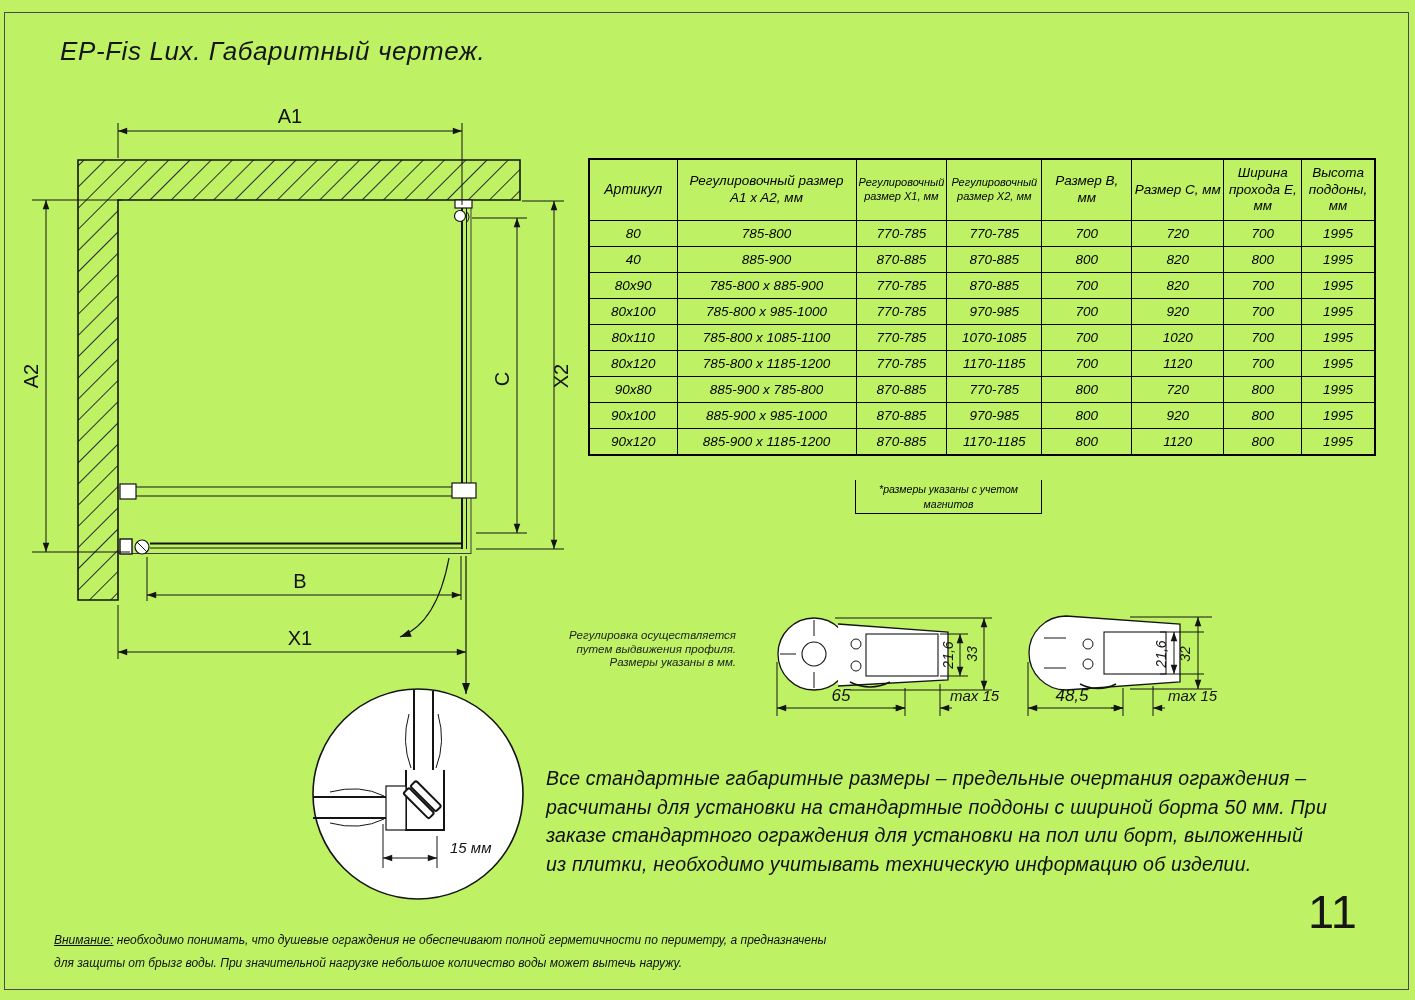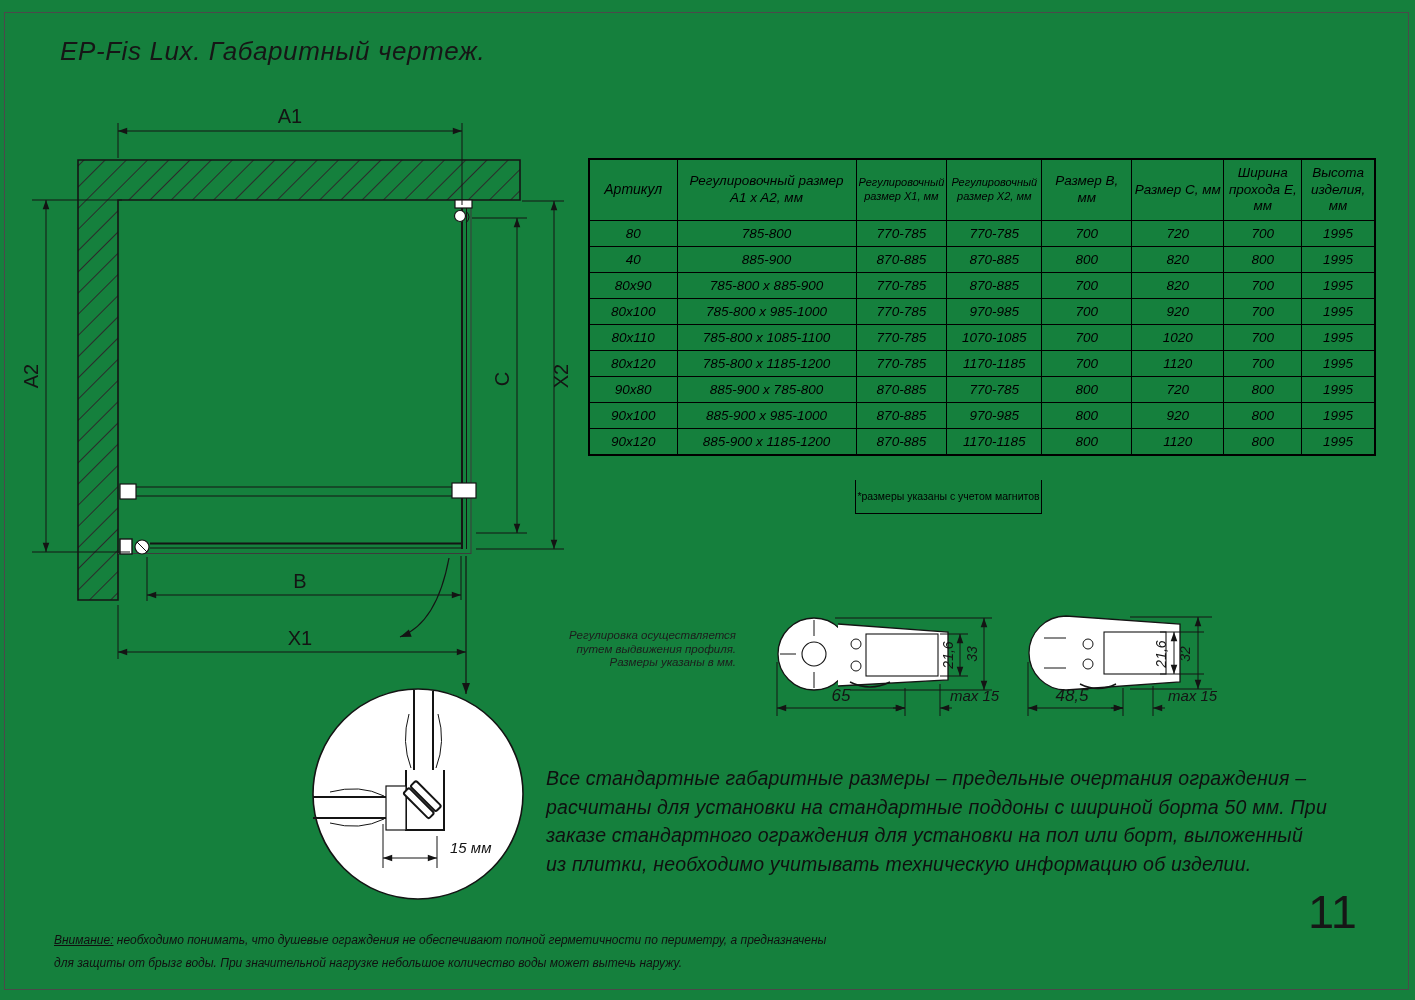--- a/index.html
+++ b/index.html
@@ -1,16 +1,16 @@
 <!DOCTYPE html>
 <html><head>
 <meta charset="utf-8">
 <style>
   html,body{margin:0;padding:0;background:#e8e8e8;}
-  .page{position:relative;width:1415px;height:1000px;background:#15803d;
+  .page{position:relative;width:1415px;height:1000px;background:#bef264;
         font-family:"Liberation Sans",sans-serif;overflow:hidden;}
   .page-frame{position:absolute;left:4px;top:12px;width:1403px;height:976px;
         border:1px solid #4a4a4a;pointer-events:none;}
   .title{position:absolute;left:60px;top:36px;font-size:26px;font-style:italic;
         color:#161616;letter-spacing:.6px;white-space:nowrap;}
   svg.overlay{position:absolute;left:0;top:0;}
   .dim-label{font-family:"Liberation Sans",sans-serif;font-size:20px;fill:#141414;}
   .dim-sm{font-family:"Liberation Sans",sans-serif;font-style:italic;font-size:15px;fill:#141414;}
   .prof-dim{font-family:"Liberation Sans",sans-serif;font-style:italic;font-size:17px;fill:#141414;}
   .prof-dim-sm{font-family:"Liberation Sans",sans-serif;font-style:italic;font-size:15px;fill:#141414;}
@@ -21,21 +21,21 @@
   .dims-table th,.dims-table td{border:1px solid #000;font-style:italic;text-align:center;
         vertical-align:middle;color:#000;padding:0 2px;overflow:hidden;}
   .dims-table thead th{height:60px;font-weight:normal;line-height:1.25;}
   .dims-table td{height:25px;font-size:13.5px;white-space:nowrap;}
   th.col0{font-size:14px;}
   th.col1{font-size:13.5px;}
   th.col2,th.col3{font-size:11px;}
   th.col4,th.col5,th.col6,th.col7{font-size:13.5px;}
   .footnote{position:absolute;left:855px;top:480px;width:185px;height:33px;
         border:1.5px solid #000;border-top:none;display:flex;align-items:center;justify-content:center;
-        text-align:center;font-size:10.5px;line-height:1.4;color:#000;}
+        text-align:center;font-style:italic;font-size:10.5px;line-height:1.4;color:#000;}
   .adj-note{position:absolute;left:556px;top:629px;width:180px;text-align:right;
         font-style:italic;font-size:11.5px;line-height:13.5px;color:#1c1c1c;}
   .paragraph{position:absolute;left:546px;top:764px;font-style:italic;font-size:19.5px;
         line-height:28.5px;color:#0f0f0f;letter-spacing:.2px;white-space:nowrap;}
   .warning{position:absolute;left:54px;top:929px;font-style:italic;font-size:12px;
         line-height:23px;color:#101010;white-space:nowrap;}
   .warning .u{text-decoration:underline;}
   .page-number{position:absolute;left:1308px;top:884px;font-size:47px;color:#161616;}
 </style>
 </head>
@@ -221,21 +221,21 @@
     </colgroup>
     <thead>
       <tr>
           <th class="col0">Артикул</th>
           <th class="col1">Регулировочный размер A1 x A2, мм</th>
           <th class="col2">Регулировочный размер X1, мм</th>
           <th class="col3">Регулировочный размер X2, мм</th>
           <th class="col4">Размер B, мм</th>
           <th class="col5">Размер C, мм</th>
           <th class="col6">Ширина прохода E, мм</th>
-          <th class="col7">Высота изделия, мм</th>
+          <th class="col7">Высота поддоны, мм</th>
         </tr>
     </thead>
     <tbody>
         <tr>
           <td>80</td>
           <td>785-800</td>
           <td>770-785</td>
           <td>770-785</td>
           <td>700</td>
           <td>720</td>

